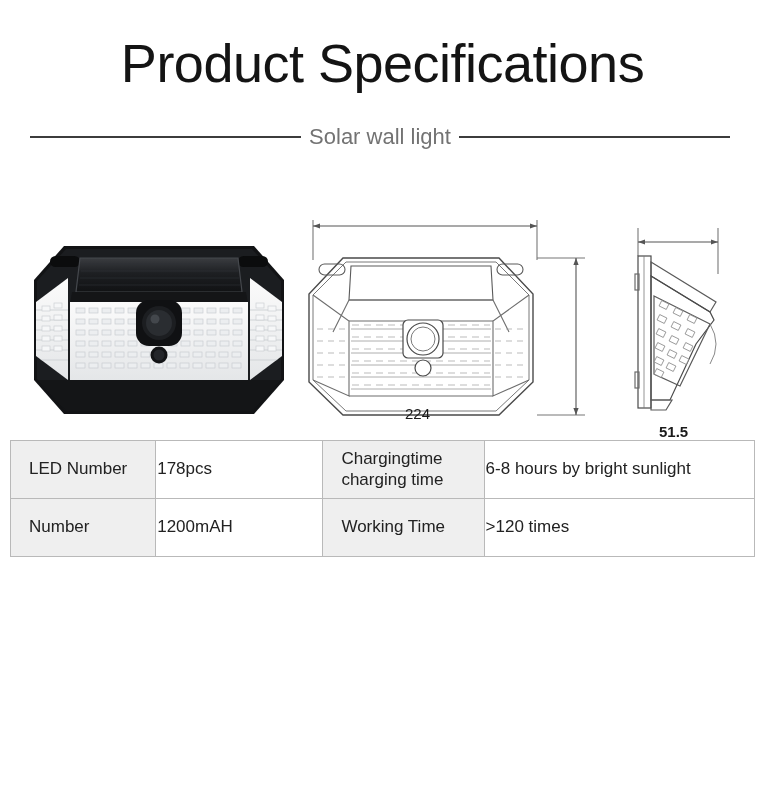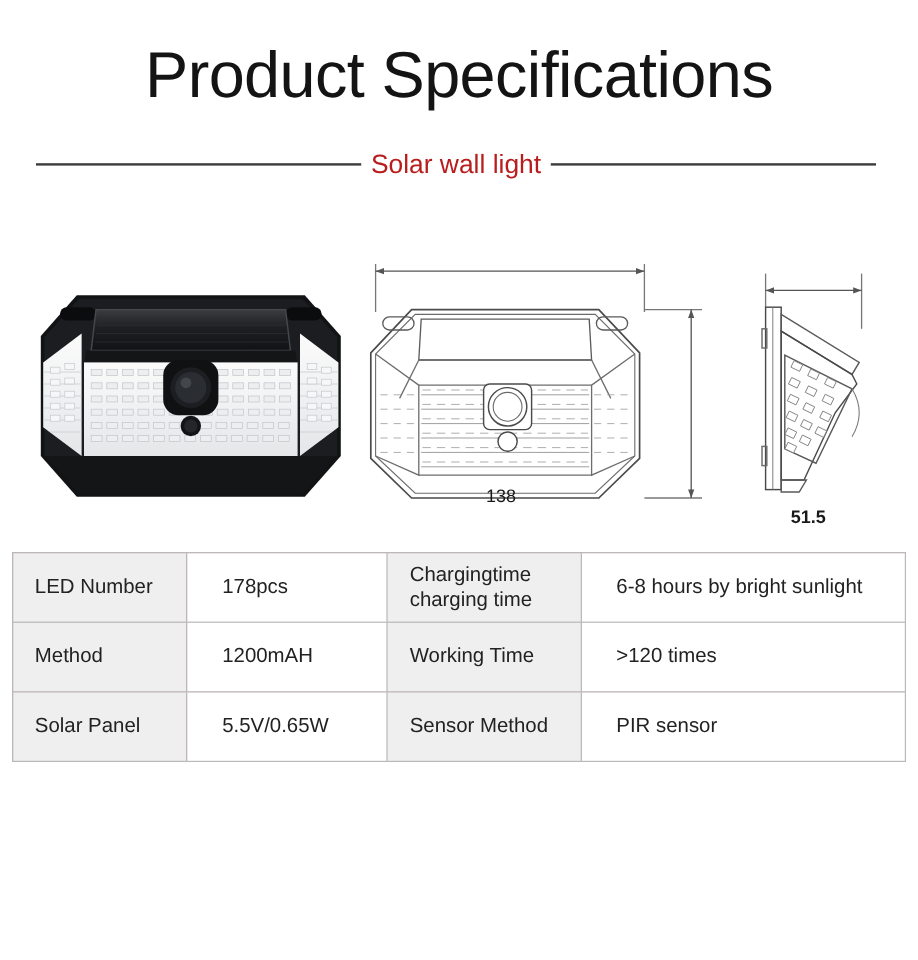--- a/index.html
+++ b/index.html
@@ -39,21 +39,21 @@
     justify-content: center;
   }
   .rule {
     height: 2px;
     background: #3c3c3c;
     flex: 1 1 auto;
   }
   .subtitle-text {
     font-size: 22px;
     font-weight: 400;
-    color: #b91c1c;
+    color: #737373;
     padding: 0 8px;
     white-space: nowrap;
     line-height: 1;
   }
 
   
   .figures {
     position: absolute;
     top: 196px;
     left: 0;
@@ -97,41 +97,41 @@
     line-height: 1;
   }
   .dim-width  { left: 405px; top: 210px; }
   .dim-height { left: 561px; top: 327px; transform: rotate(-90deg); transform-origin: center; }
   .dim-depth  { left: 659px; top: 228px; font-weight: bold; }
 
   
   .spec-table {
     position: absolute;
     left: 10px;
-    top: 460px;
+    top: 440px;
     width: 745px;
     border-collapse: collapse;
     table-layout: fixed;
-    background: #f9a8d4;
+    background: #8b5cf6;
   }
   .spec-table td {
     border: 1px solid #b9b9b9;
     height: 55px;
     font-size: 17px;
     color: #222222;
     vertical-align: middle;
     line-height: 1.22;
   }
   .spec-table td.key {
     background: #efefef;
     padding-left: 18px;
   }
   .spec-table td.val {
     background: #ffffff;
-    padding-left: 29px;
+    padding-left: 1px;
   }
   .col-k1 { width: 145px; }
   .col-v1 { width: 167px; }
   .col-k2 { width: 161px; }
   .col-v2 { width: 270px; }
   .key.indent-pad { padding-left: 16px; }
   .val.pad-extra { padding-left: 18px; }
   .two-line { white-space: pre-line; }
 </style>
 </head>
@@ -446,46 +446,40 @@
         <rect x="46" y="140" width="8" height="6" transform="rotate(26 50 143)"></rect>
         <rect x="58" y="147" width="8" height="6" transform="rotate(26 62 150)"></rect>
         <rect x="70" y="153" width="8" height="6" transform="rotate(26 74 156)"></rect>
         <rect x="45" y="154" width="8" height="6" transform="rotate(26 49 157)"></rect>
         <rect x="57" y="160" width="8" height="6" transform="rotate(26 61 163)"></rect>
         <rect x="45" y="166" width="8" height="6" transform="rotate(26 49 169)"></rect>
       </g>
     </svg>
   </div>
 
-  <span class="dim-label dim-width">138</span>
+  <span class="dim-label dim-width">224</span>
   <span class="dim-label dim-height">97</span>
   <span class="dim-label dim-depth">51.5</span>
 </div>
 
 <table class="spec-table">
   <colgroup>
     <col class="col-k1">
       <col class="col-v1">
       <col class="col-k2">
       <col class="col-v2">
   </colgroup>
   <tbody>
     <tr>
       <td class="key">LED Number</td>
       <td class="val">178pcs</td>
       <td class="key two-line">Chargingtime
 charging time</td>
       <td class="val">6-8 hours by bright sunlight</td>
     </tr>
     <tr>
-      <td class="key">Method</td>
+      <td class="key">Number</td>
       <td class="val">1200mAH</td>
       <td class="key">Working Time</td>
       <td class="val">&gt;120 times</td>
     </tr>
-    <tr>
-      <td class="key">Solar Panel</td>
-      <td class="val">5.5V/0.65W</td>
-      <td class="key">Sensor Method</td>
-      <td class="val">PIR sensor</td>
-    </tr>
   </tbody>
 </table>
 
 </body></html>

